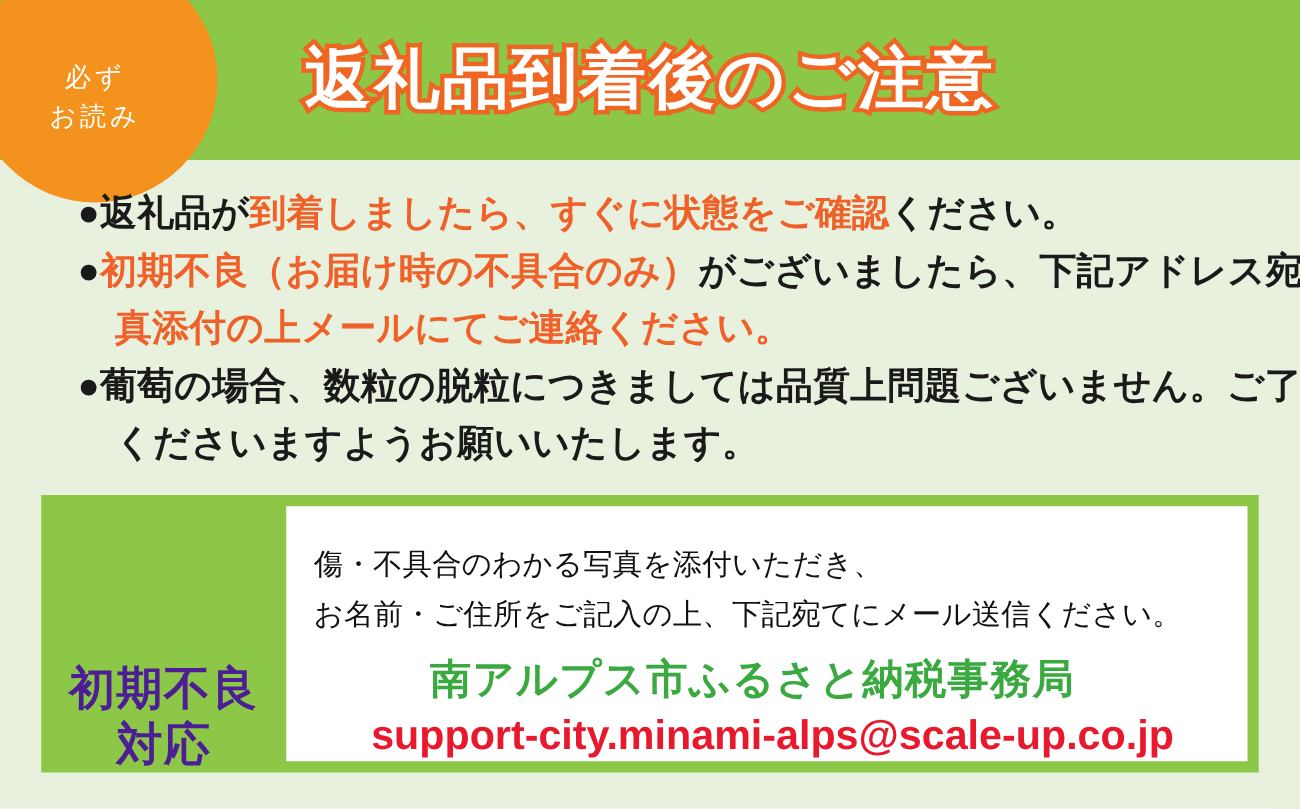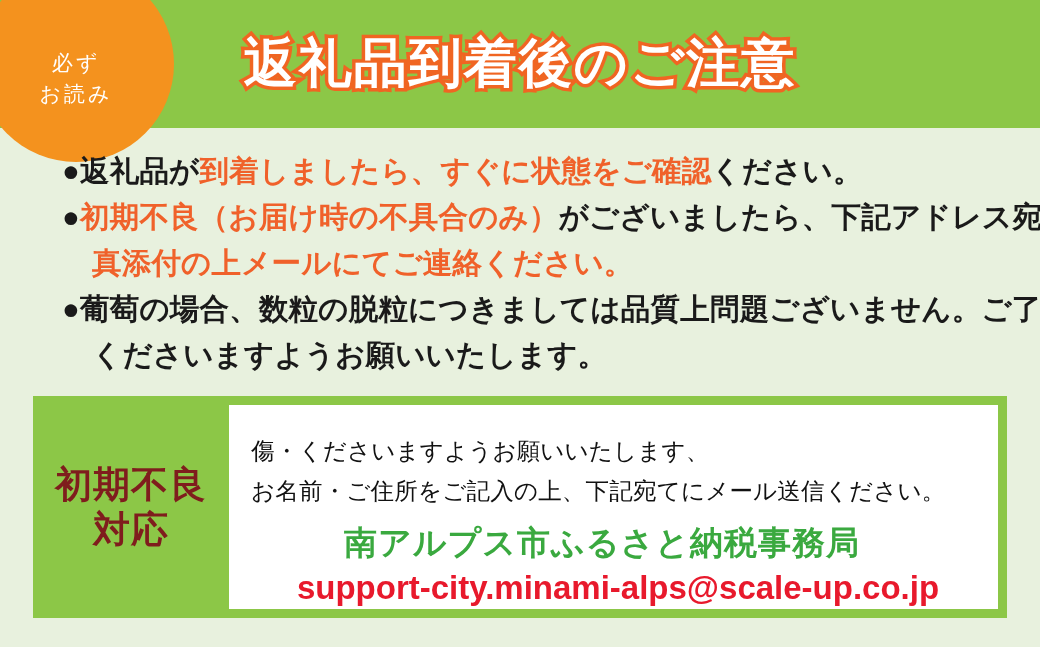--- a/index.html
+++ b/index.html
@@ -105,22 +105,22 @@
   }
   .contact-label {
     position: absolute;
     left: 0;
     top: 0;
     width: 196px;
     height: 222px;
     display: flex;
     flex-direction: column;
     align-items: center;
-    justify-content: center;
-    color: #7f1d1d;
+    justify-content: flex-end;
+    color: #4c1d95;
     font-weight: bold;
     font-size: 37px;
     letter-spacing: 1px;
     line-height: 1.22;
     text-align: center;
     white-space: nowrap;
   }
   .contact-panel {
     position: absolute;
     left: 196px;
@@ -190,20 +190,20 @@
     </div>
 
   </div>
 
   <div class="contact-box">
     <div class="contact-label">
       <span>初期不良</span>
       <span>対応</span>
     </div>
     <div class="contact-panel">
-      <div class="panel-line">傷・くださいますようお願いいたします、</div>
+      <div class="panel-line">傷・不具合のわかる写真を添付いただき、</div>
       <div class="panel-line">お名前・ご住所をご記入の上、下記宛てにメール送信ください。</div>
       <div class="org-name">南アルプス市ふるさと納税事務局</div>
       <div class="email">support-city.minami-alps@scale-up.co.jp</div>
     </div>
   </div>
 
 </div>
 
 </body></html>

